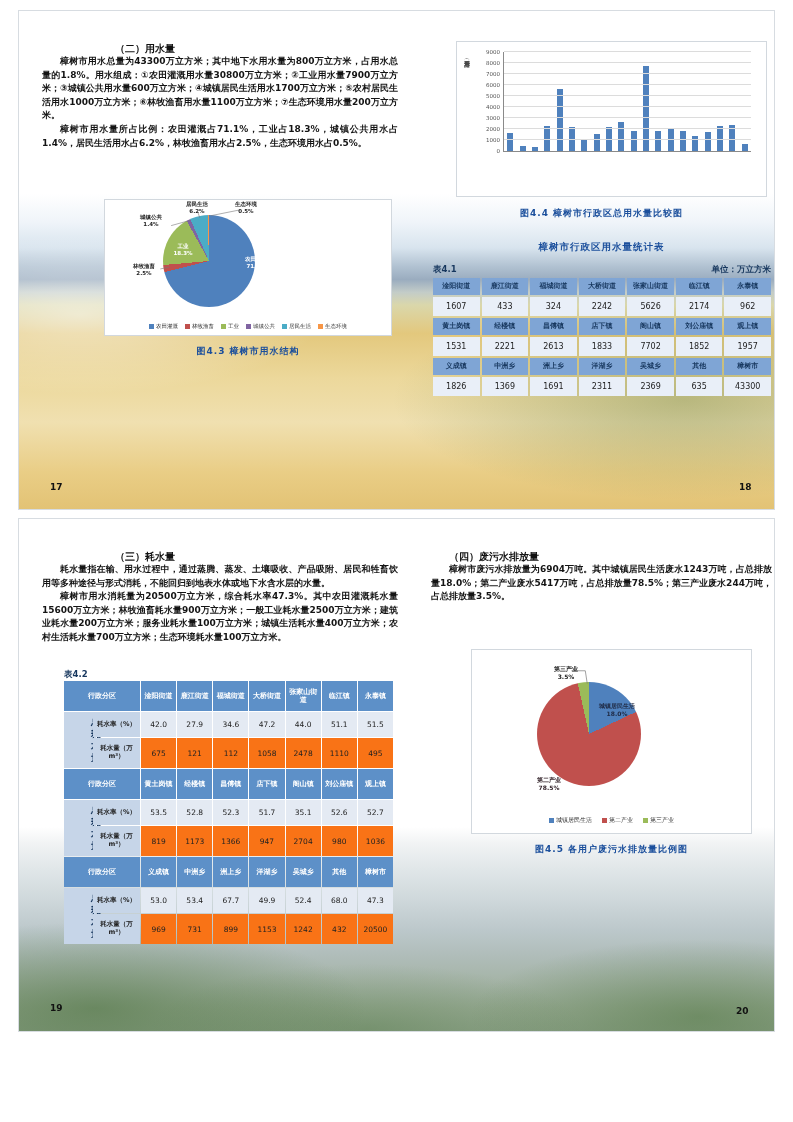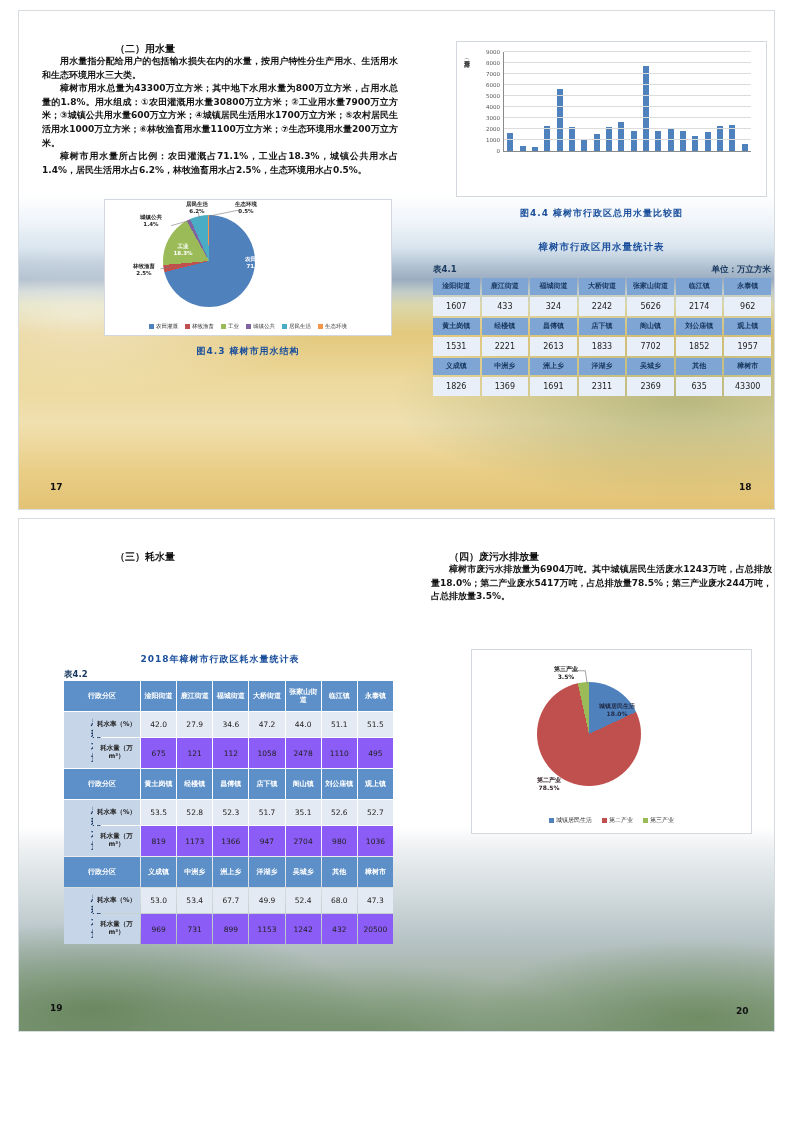--- a/index.html
+++ b/index.html
@@ -99,21 +99,21 @@
              grid-template-columns:28px 47px repeat(7,1fr);
              grid-template-rows:repeat(3,30px 25px 30px); gap:1px; z-index:2; }
   .t42h { background:#5D90C8; color:#fff; font-weight:bold; font-size:7px; line-height:1.15; padding:1px;
           display:flex; align-items:center; justify-content:center; text-align:center; }
   .t42g { background:#C6D5E8; color:#17375E; font-weight:bold; font-size:10px; line-height:1.2;
           display:flex; align-items:center; justify-content:center; text-align:center;padding-left:32px; }
   .t42m { background:#C6D5E8; color:#222; font-weight:bold; font-size:6.5px; line-height:1.2; padding:1px;
           display:flex; align-items:center; justify-content:center; text-align:center; }
   .t42a { background:#E4EAF3; color:#222; font-size:7.5px;
           display:flex; align-items:center; justify-content:center; }
-  .t42b { background:#8b5cf6; color:#222; font-size:7.5px;
+  .t42b { background:#f97316; color:#222; font-size:7.5px;
           display:flex; align-items:center; justify-content:center; }
 
   
   #pie2-card { left:452px; top:130px; width:281px; height:185px; }
   #pie2 { left:65px; top:32px; width:104px; height:104px; }
   #pie2-card .pie-label { font-size:6px; }
   #lbl2-third  { left:72px;  top:15px;  width:44px; color:#222; }
   #lbl2-urban  { left:116px; top:52px;  width:58px; color:#1f2a44; }
   #lbl2-second { left:54px;  top:126px; width:46px; color:#33232a; }
   #legend2 { bottom:8px; gap:10px; font-size:6px; color:#333; }
@@ -122,21 +122,20 @@
 </head>
 <body>
 
 <div class="sheet">
 
   <div class="spread" id="spread1">
     <div class="photo" id="photo1"></div>
 
     <div class="layer sec-heading" style="left:96px; top:31px;">（二）用水量</div>
     <div class="layer body-text" style="left:23px; top:44px; width:356px;">
-        <p>用水量指分配给用户的包括输水损失在内的水量，按用户特性分生产用水、生活用水和生态环境用水三大类。</p>
         <p>樟树市用水总量为43300万立方米；其中地下水用水量为800万立方米，占用水总量的1.8%。用水组成：①农田灌溉用水量30800万立方米；②工业用水量7900万立方米；③城镇公共用水量600万立方米；④城镇居民生活用水1700万立方米；⑤农村居民生活用水1000万立方米；⑥林牧渔畜用水量1100万立方米；⑦生态环境用水量200万立方米。</p>
         <p>樟树市用水量所占比例：农田灌溉占71.1%，工业占18.3%，城镇公共用水占1.4%，居民生活用水占6.2%，林牧渔畜用水占2.5%，生态环境用水占0.5%。</p>
       </div>
 
     <div class="card" id="pie1-card">
       <div class="pie-circle" id="pie1" style="background: conic-gradient(rgb(79, 129, 189) 0deg, rgb(79, 129, 189) 255.96deg, rgb(192, 80, 77) 255.96deg, rgb(192, 80, 77) 264.96deg, rgb(155, 187, 89) 264.96deg, rgb(155, 187, 89) 330.84deg, rgb(128, 100, 162) 330.84deg, rgb(128, 100, 162) 335.88deg, rgb(75, 172, 198) 335.88deg, rgb(75, 172, 198) 358.2deg, rgb(247, 150, 70) 358.2deg, rgb(247, 150, 70) 360deg);"></div>
       <svg class="leader-svg" viewBox="0 0 288 137">
         <path d="M66,26 L84,21" stroke="#777" stroke-width="0.6" fill="none"></path>
         <path d="M93,12 L95,18" stroke="#777" stroke-width="0.6" fill="none"></path>
         <path d="M136,10 L106,16" stroke="#777" stroke-width="0.6" fill="none"></path>
@@ -395,21 +394,24 @@
         <div class="t41v">635</div>
         <div class="t41v">43300</div>
       </div>
     <div class="layer page-num" style="left:720px; top:471px;">18</div>
   </div>
 
   <div class="spread" id="spread2">
     <div class="photo" id="photo2"></div>
 
     <div class="layer sec-heading" style="left:96px; top:31px;">（三）耗水量</div>
-    <div class="layer tbl-title" id="t42-title">2018年樟树市行政区耗水量统计表</div>
+    <div class="layer body-text" style="left:23px; top:44px; width:356px;">
+        <p>耗水量指在输、用水过程中，通过蒸腾、蒸发、土壤吸收、产品吸附、居民和牲畜饮用等多种途径与形式消耗，不能回归到地表水体或地下水含水层的水量。</p>
+        <p>樟树市用水消耗量为20500万立方米，综合耗水率47.3%。其中农田灌溉耗水量15600万立方米；林牧渔畜耗水量900万立方米；一般工业耗水量2500万立方米；建筑业耗水量200万立方米；服务业耗水量100万立方米；城镇生活耗水量400万立方米；农村生活耗水量700万立方米；生态环境耗水量100万立方米。</p>
+      </div>
     <div class="layer tbl-meta" id="t42-label">表4.2</div>
     <div id="table42">
         <div class="t42h" style="grid-area: 1 / 1 / auto / span 2;">行政分区</div>
         <div class="t42h" style="grid-area: 1 / 3;">淦阳街道</div>
         <div class="t42h" style="grid-area: 1 / 4;">鹿江街道</div>
         <div class="t42h" style="grid-area: 1 / 5;">福城街道</div>
         <div class="t42h" style="grid-area: 1 / 6;">大桥街道</div>
         <div class="t42h" style="grid-area: 1 / 7;">张家山街道</div>
         <div class="t42h" style="grid-area: 1 / 8;">临江镇</div>
         <div class="t42h" style="grid-area: 1 / 9;">永泰镇</div>
@@ -513,15 +515,16 @@
           <span class="item">
             <span class="sw" style="background: rgb(192, 80, 77);"></span>
             <span>第二产业</span>
           </span>
           <span class="item">
             <span class="sw" style="background: rgb(155, 187, 89);"></span>
             <span>第三产业</span>
           </span>
         </div>
     </div>
+    <div class="layer fig-caption" id="pie2-caption">图4.5 各用户废污水排放量比例图</div>
     <div class="layer page-num" style="left:717px; top:487px;">20</div>
   </div>
 </div>
 
 </body></html>

